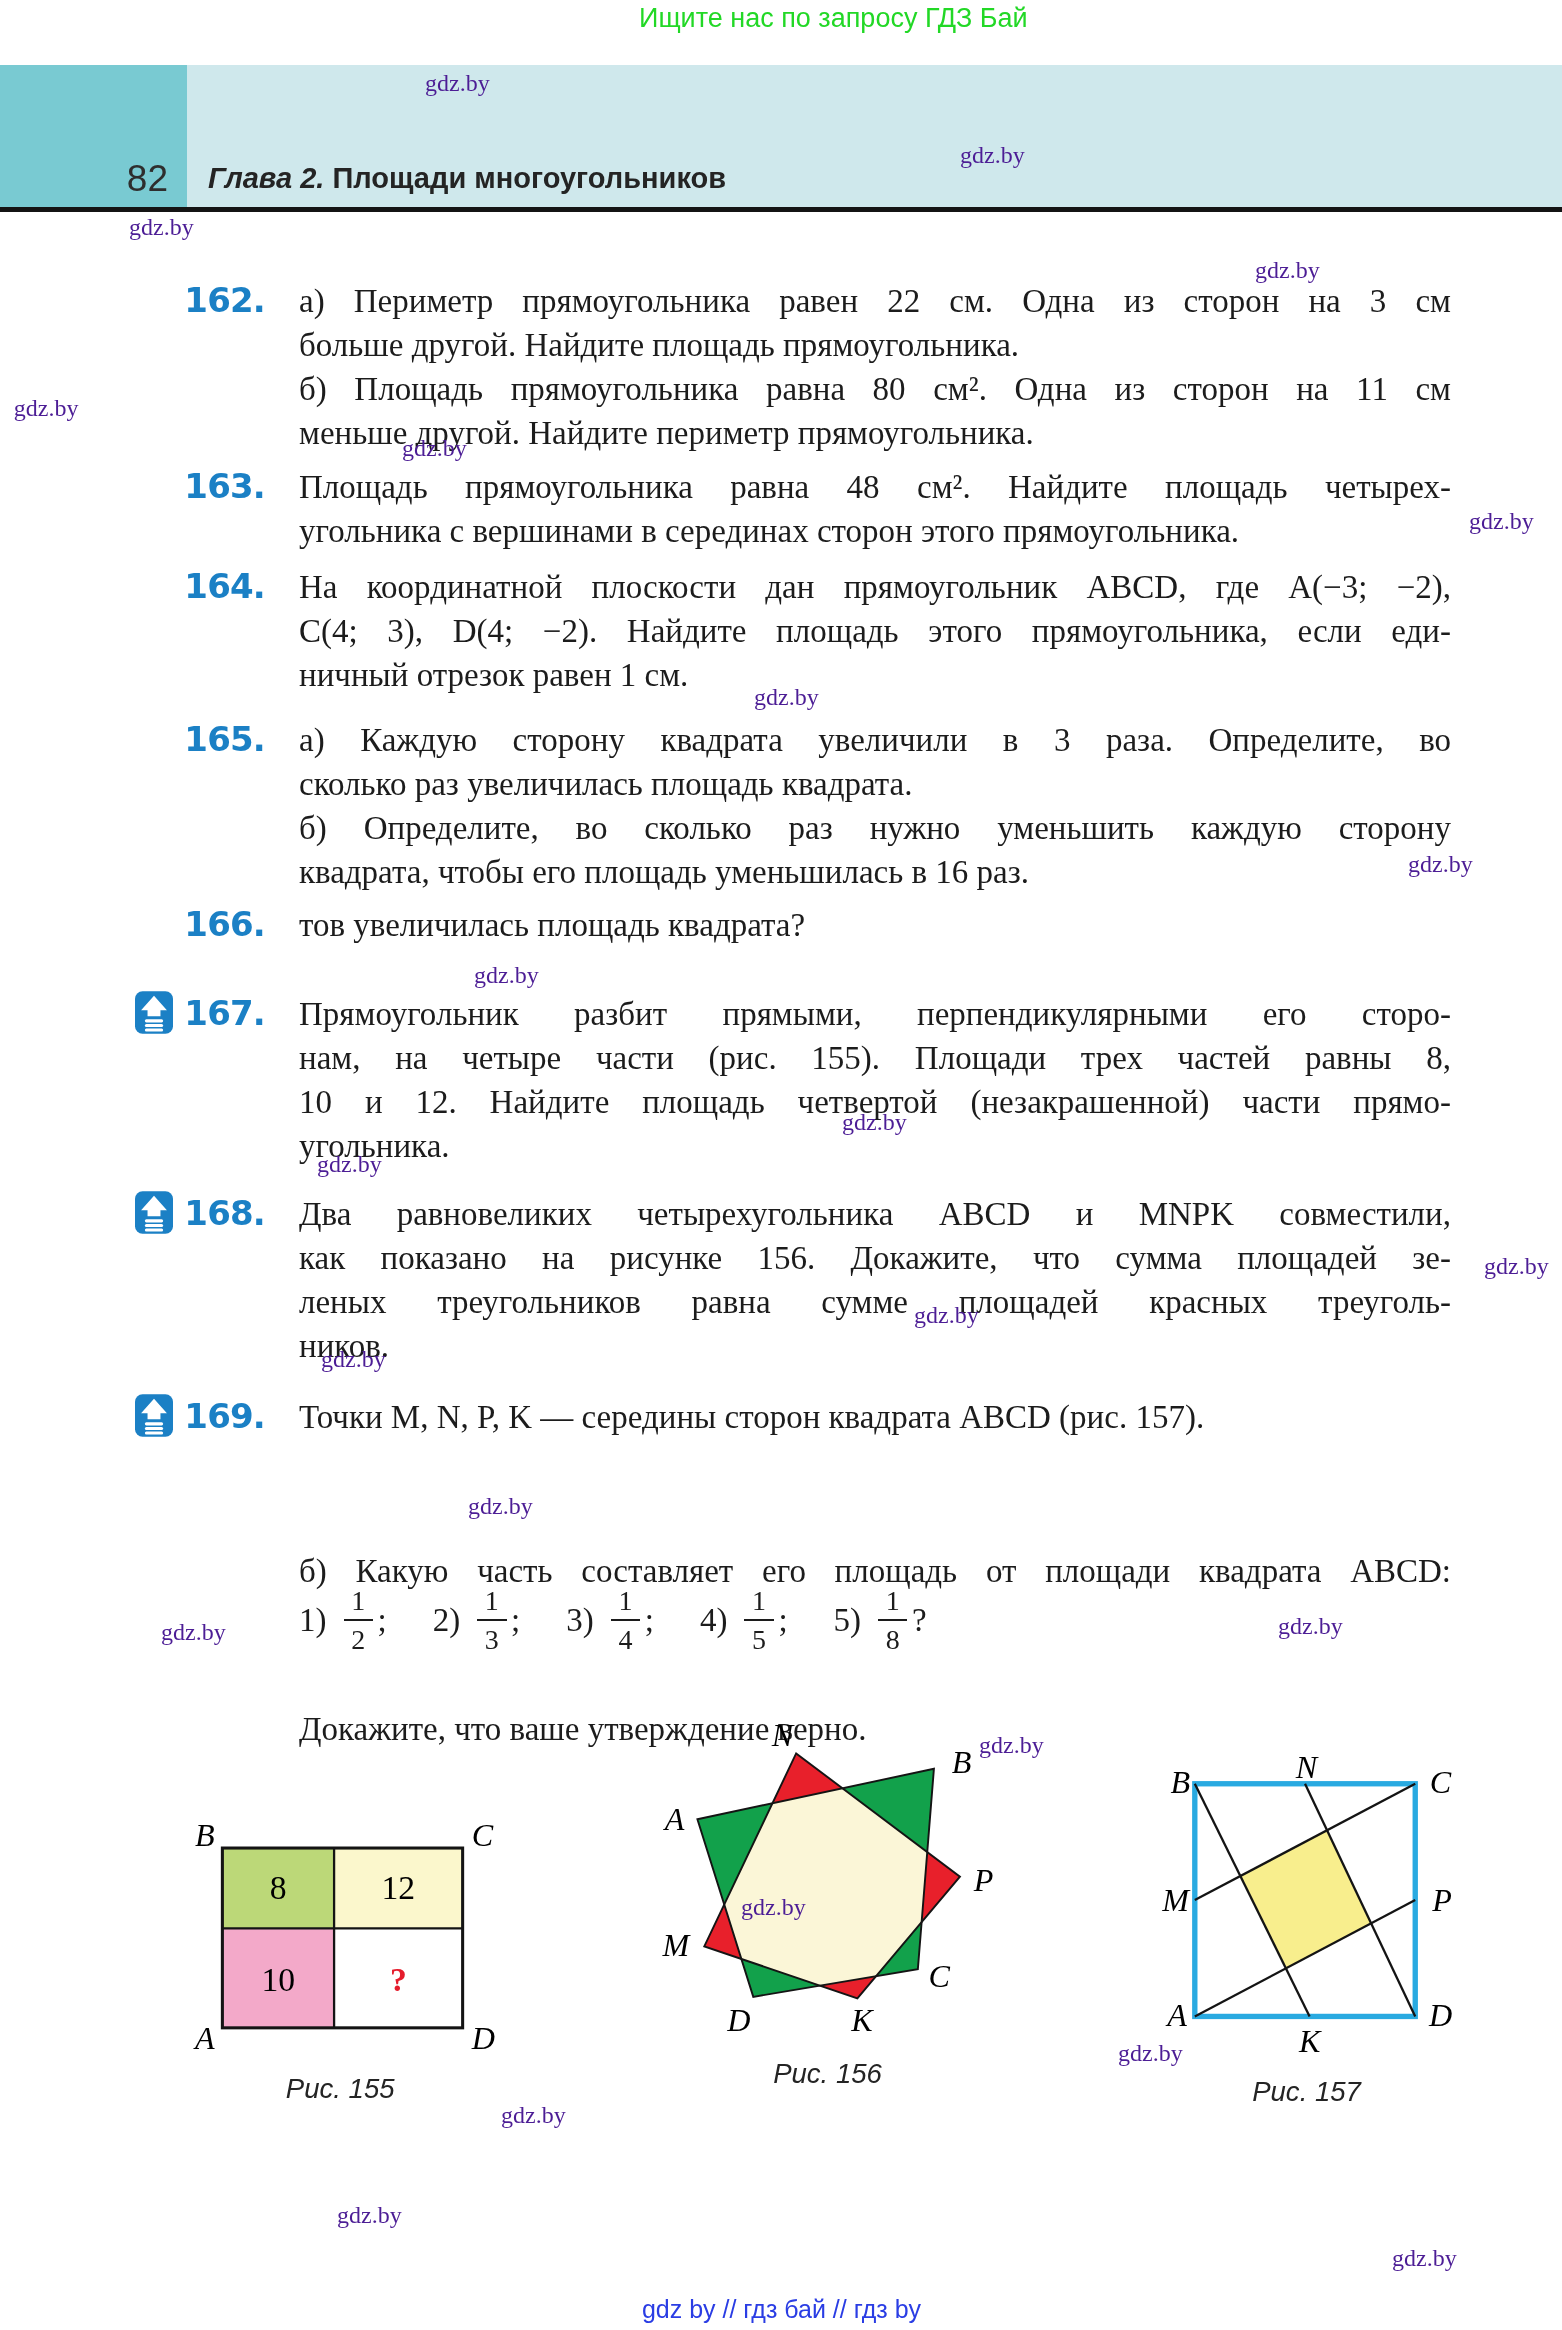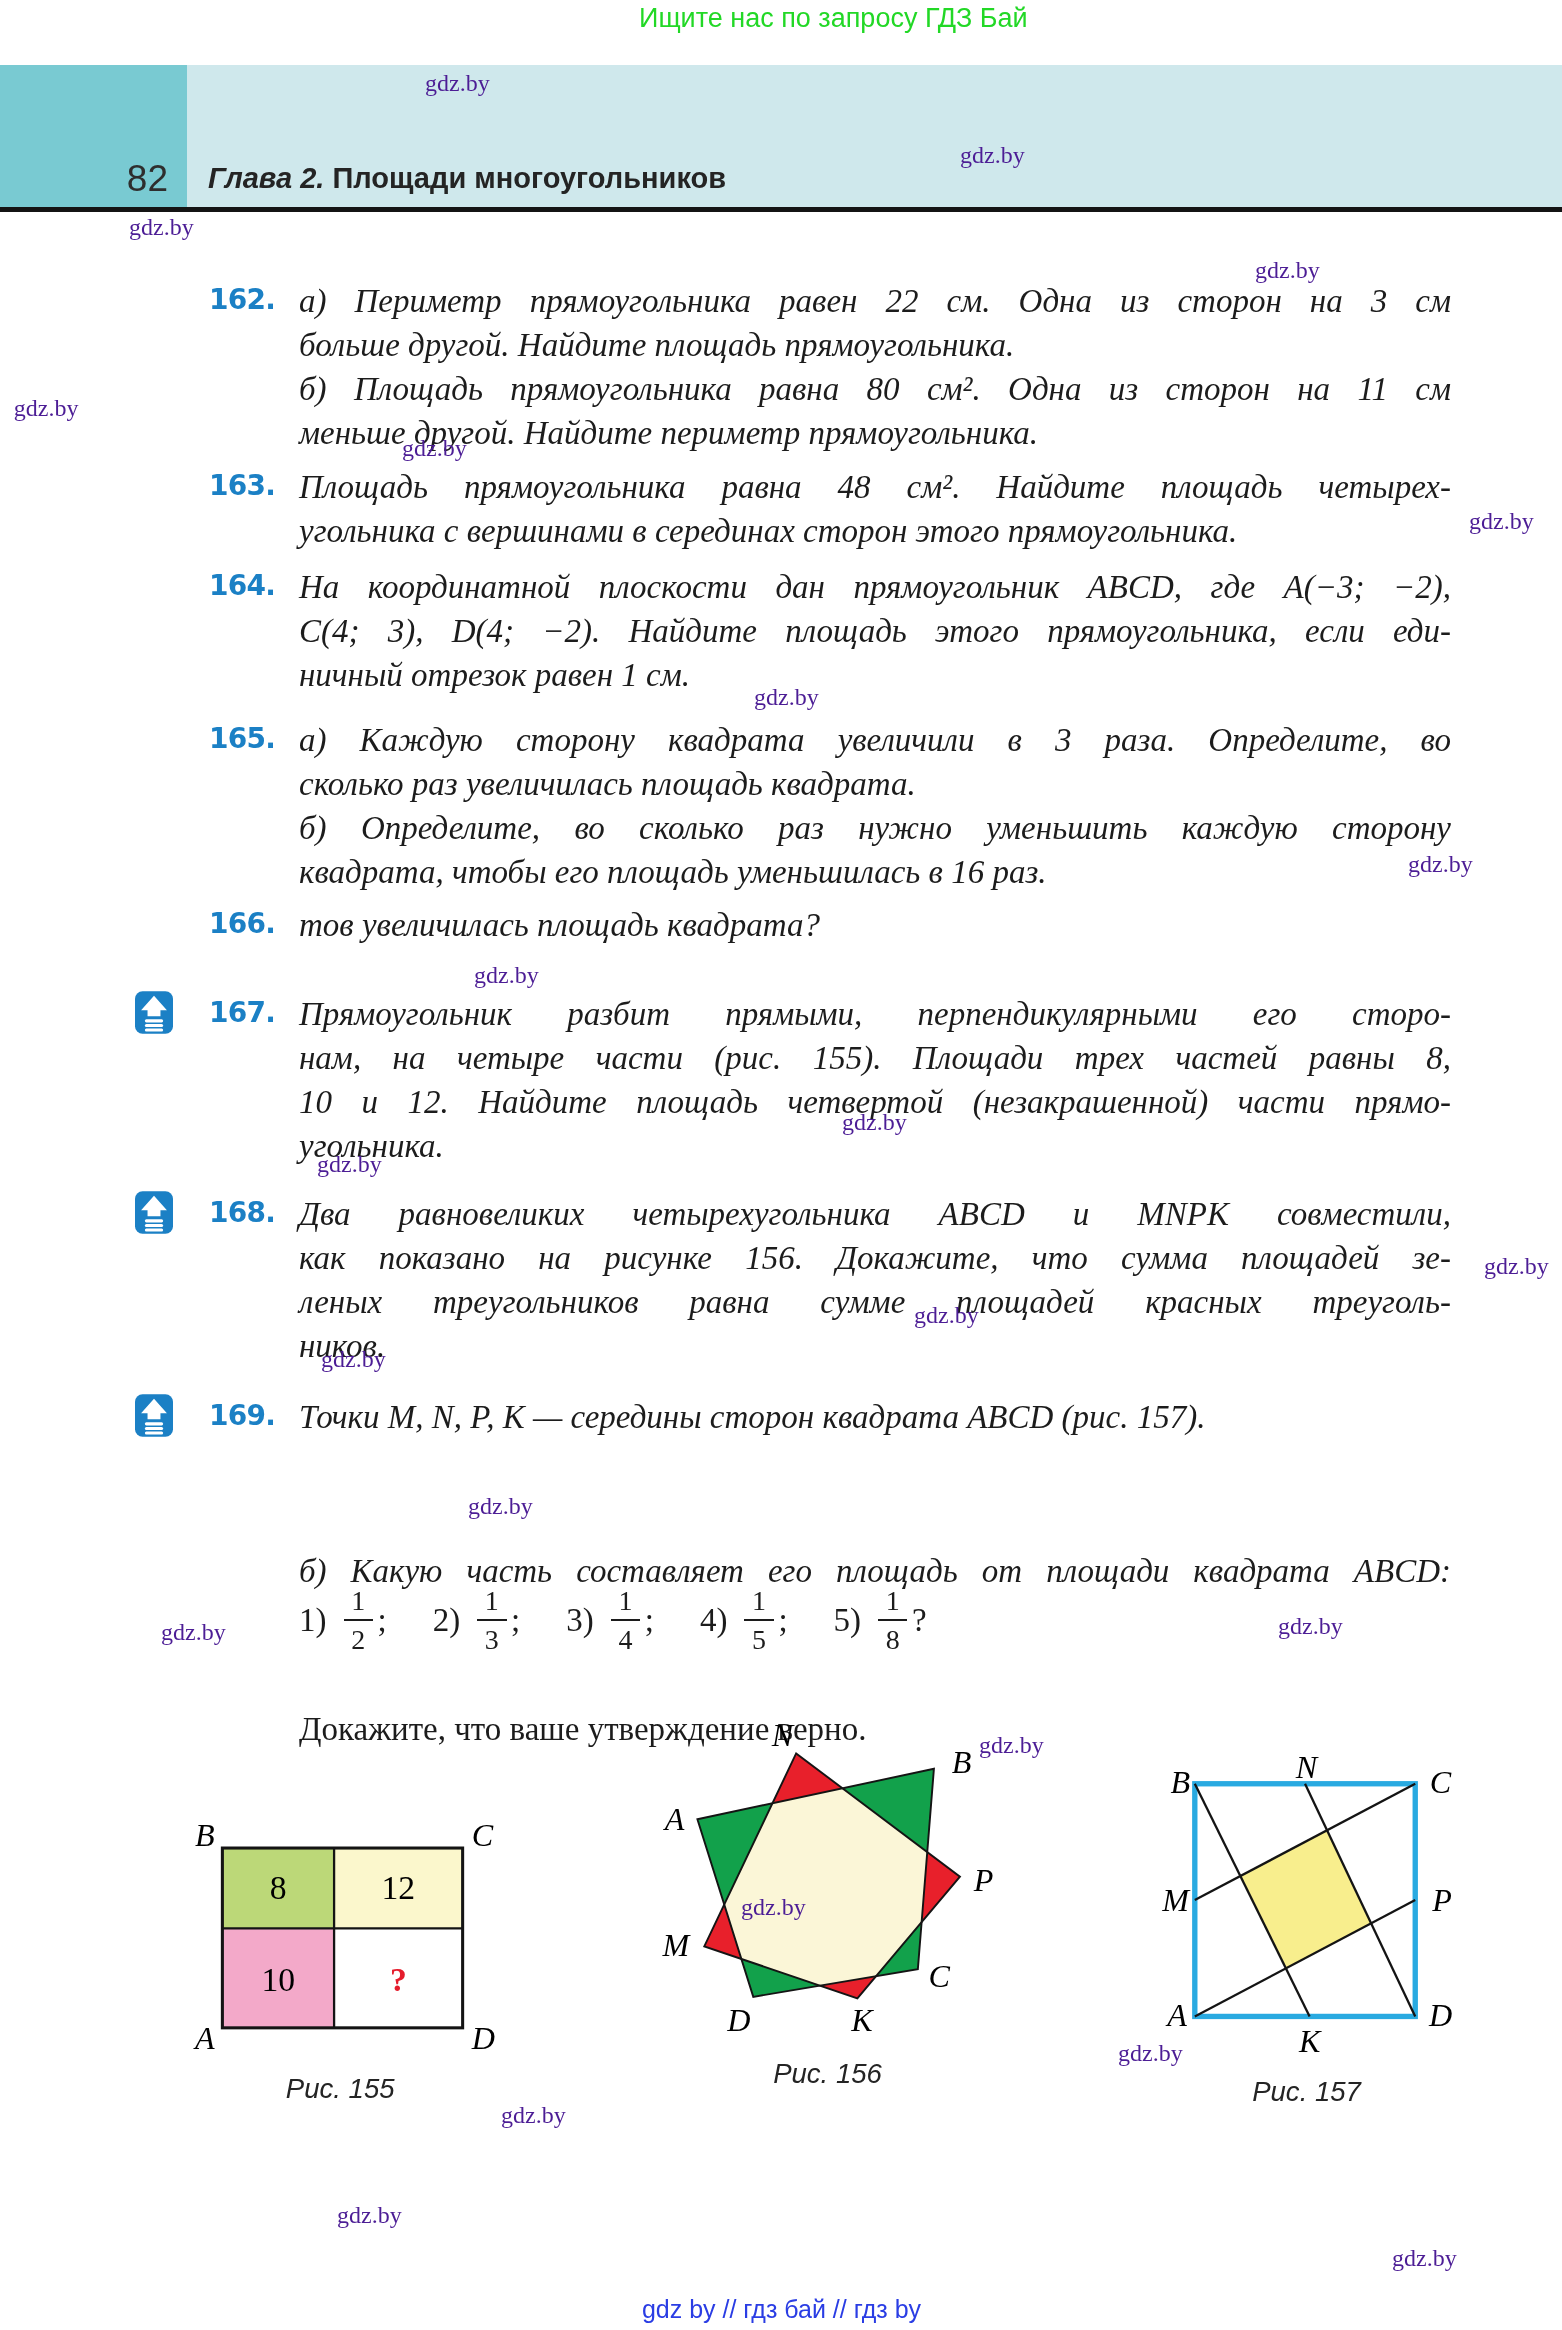--- a/index.html
+++ b/index.html
@@ -22,26 +22,26 @@
   }
   .chapter{
     position:absolute;left:208px;top:162px;white-space:nowrap;
     font-family:"Liberation Sans","DejaVu Sans",sans-serif;font-weight:bold;
     font-size:29px;color:#242424;
   }
   .chapter .it{font-style:italic;}
   .header-rule{position:absolute;left:0;top:207px;width:1563px;height:4.6px;background:#141414;}
   
   .problem{position:absolute;left:299px;width:1152px;font-size:33px;line-height:44px;}
-  .problem .line{width:1152px;font-style:italic;}
+  .problem .line{width:1152px;}
   .problem .just{text-align:justify;text-align-last:justify;text-justify:inter-word;}
   .pnum{
     position:absolute;left:-115px;top:-1.5px;width:81px;text-align:right;
     font-family:"DejaVu Sans","Liberation Sans",sans-serif;font-weight:bold;
-    font-size:28px;color:var(--num-blue);letter-spacing:-0.8px;margin-left:10px;
+    font-size:34px;color:var(--num-blue);letter-spacing:-0.8px;
   }
   .picon{position:absolute;left:-164px;top:-1.5px;width:38px;height:43px;}
   .p162{top:279px;} .p163{top:465px;} .p164{top:565px;} .p165{top:718px;}
   .p166{top:903px;} .p167{top:992px;} .p168{top:1192px;} .p169{top:1395px;}
   .p169a{top:1461px;} .p169b{top:1549px;}
   
   .options{position:absolute;left:299px;top:1578px;width:1152px;height:84px;
     font-size:33px;display:flex;align-items:center;}
   .opt{display:inline-flex;align-items:center;margin-right:46px;}
   .onum{margin-right:17px;}

